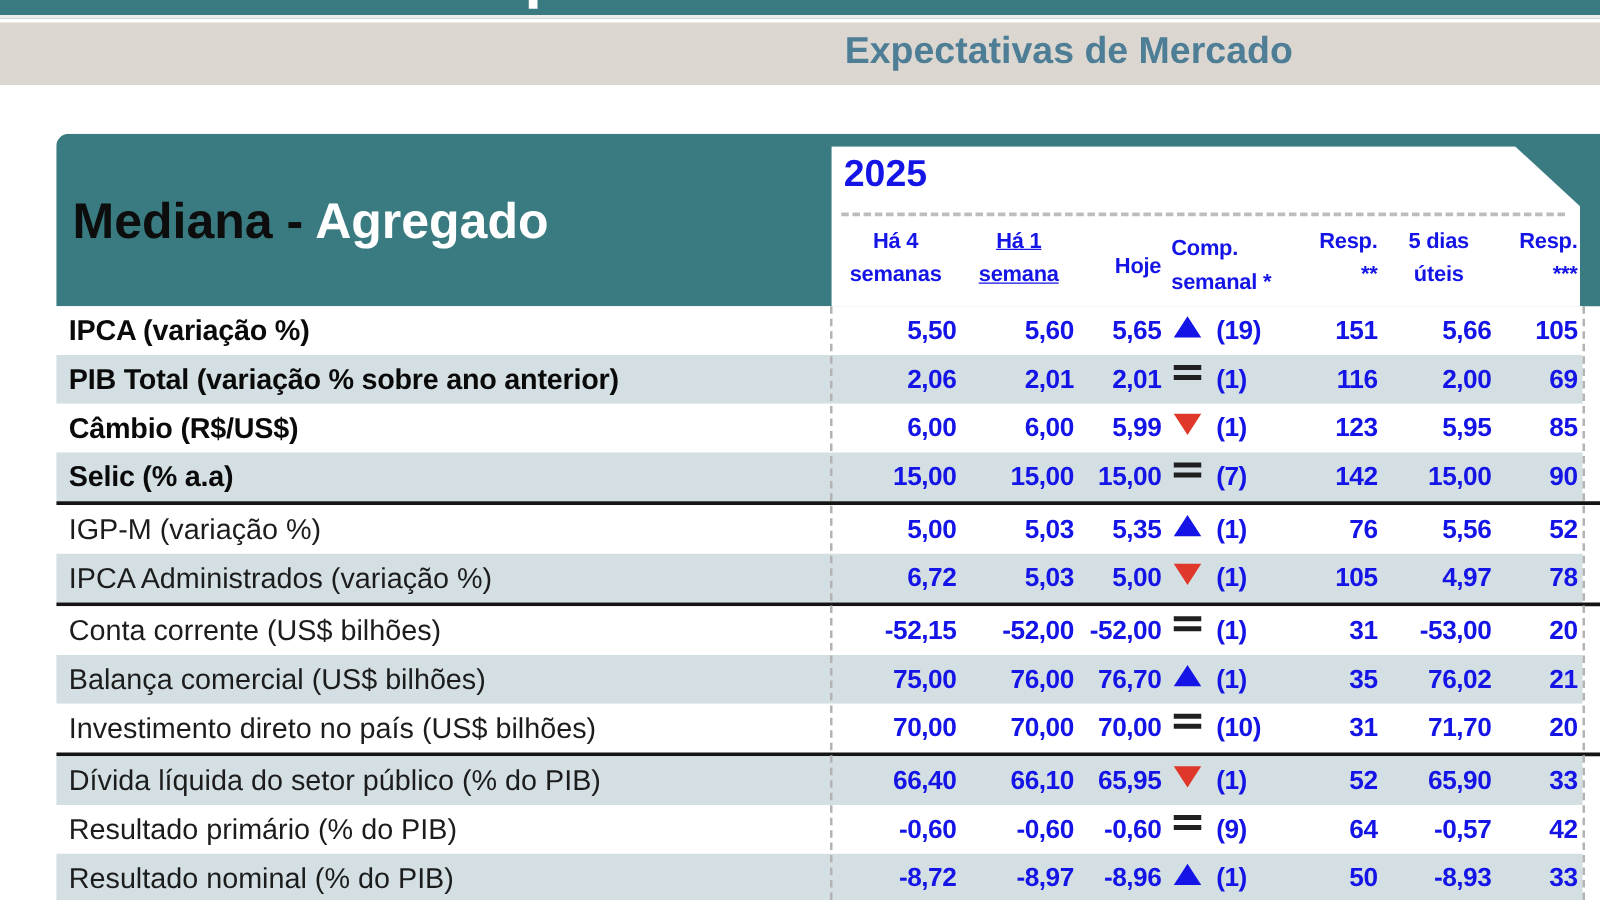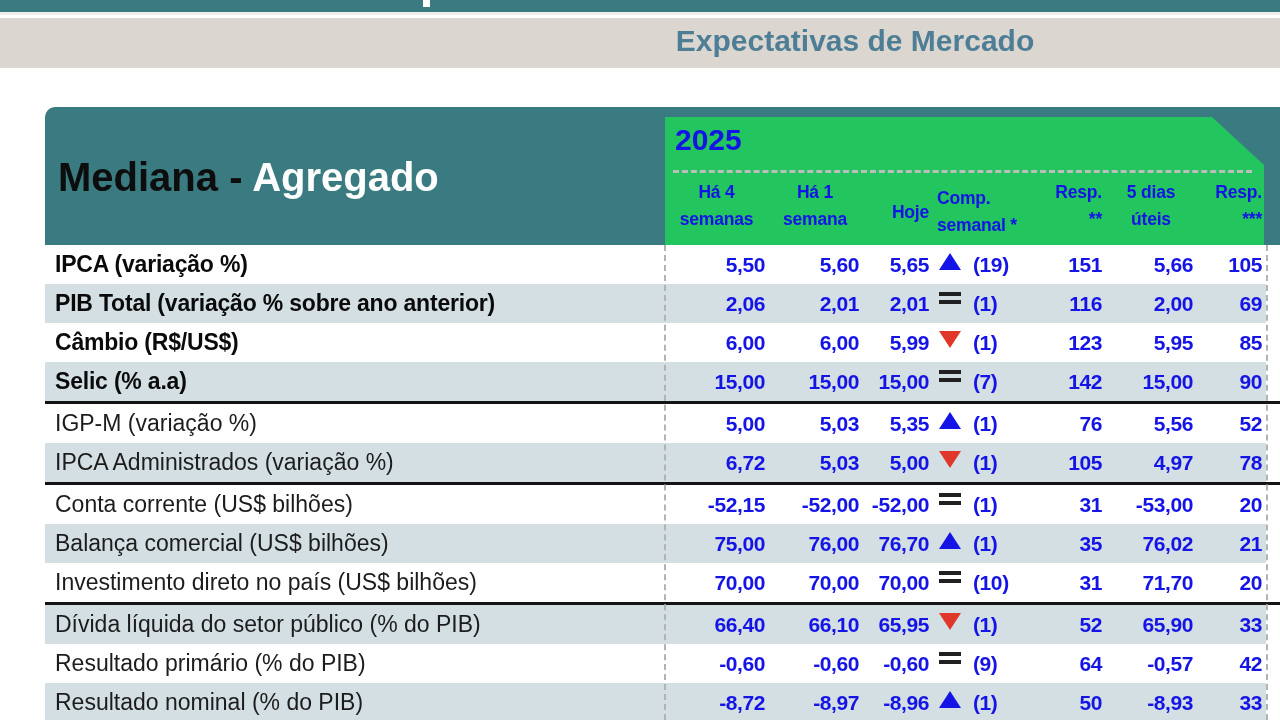--- a/index.html
+++ b/index.html
@@ -19,32 +19,32 @@
            background:#ffffff; overflow:hidden; }
 
   .panel-header { position:relative; width:1235px; height:138px; background:#397b80;
                   border-radius:10px 0 0 0; }
   .panel-title { position:absolute; left:13px; top:50%; transform:translateY(-46%);
                  font-size:40px; font-weight:bold; white-space:nowrap; }
   .panel-title .t-black { color:#0d0d0d; }
   .panel-title .t-white { color:#ffffff; }
 
   .year-box { position:absolute; left:620px; top:10px; width:599px; height:128px;
-              background:#22c55e;
+              background:#ffffff;
               clip-path:polygon(0 0, calc(100% - 52px) 0, 100% 48px, 100% 100%, 0 100%); }
   .year { position:absolute; left:10px; top:6px; font-size:30px; font-weight:bold; color:#1414e6; }
   .year-dash { position:absolute; left:8px; right:12px; top:53px;
                border-top:3px dashed #bdbdbd; }
 
   .col-heads { position:absolute; left:0; top:62px; width:599px; height:66px; display:flex; }
   .ch { display:flex; flex-direction:column; justify-content:flex-start;
         font-size:17.5px; font-weight:bold; color:#1414e6; line-height:27px;
         white-space:nowrap; letter-spacing:-0.2px; }
   .ch.c1 { width:103px; text-align:center; }
-  .ch.c2 { width:94px;  text-align:center; }
+  .ch.c2 { width:94px;  text-align:center;text-decoration:underline; }
   .ch.c3 { width:70px;  text-align:right; justify-content:center; padding-right:3px; }
   .ch.c4 { width:90px;  text-align:left; padding-left:5px;justify-content:center; }
   .ch.c5 { width:84px;  text-align:right; padding-right:4px; }
   .ch.c6 { width:90px;  text-align:center; }
   .ch.c7 { width:68px;  text-align:right; padding-right:2px; }
 
   
   .tbody { position:relative; width:1235px; }
   .row { display:flex; align-items:center; width:1221px; height:39px; background:#ffffff; }
   .row.alt { background:#d4dfe3; }

